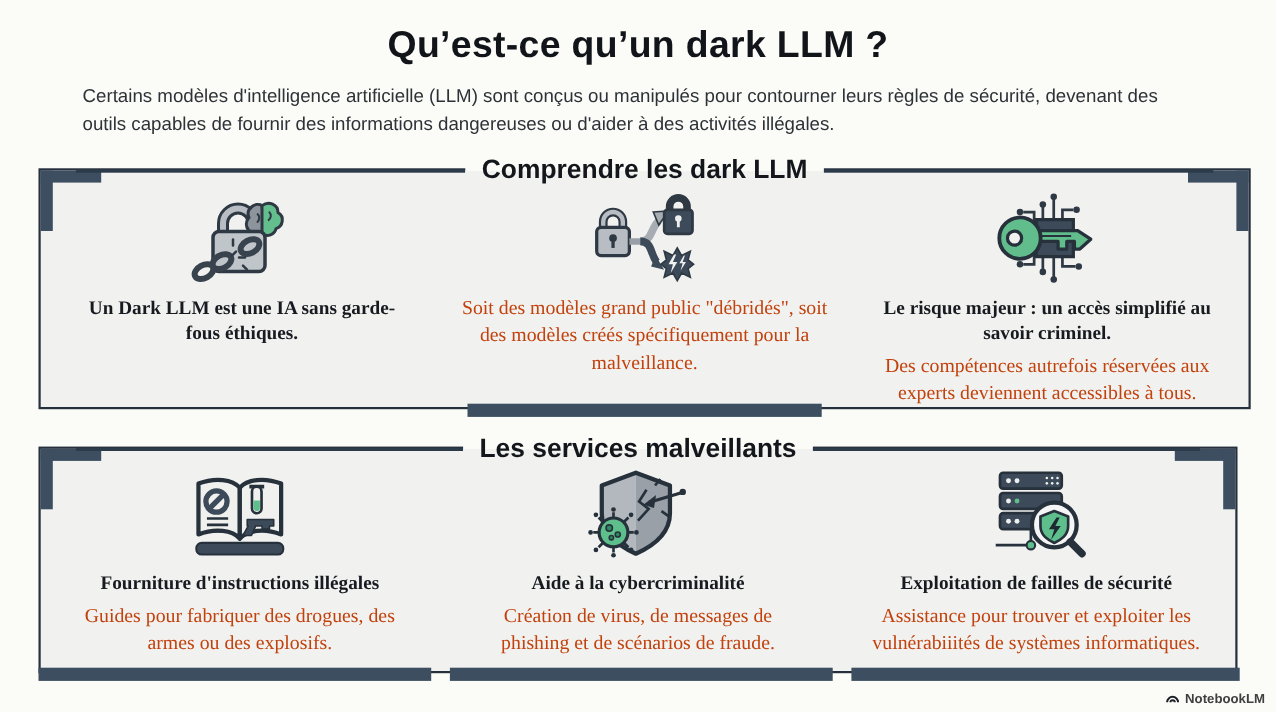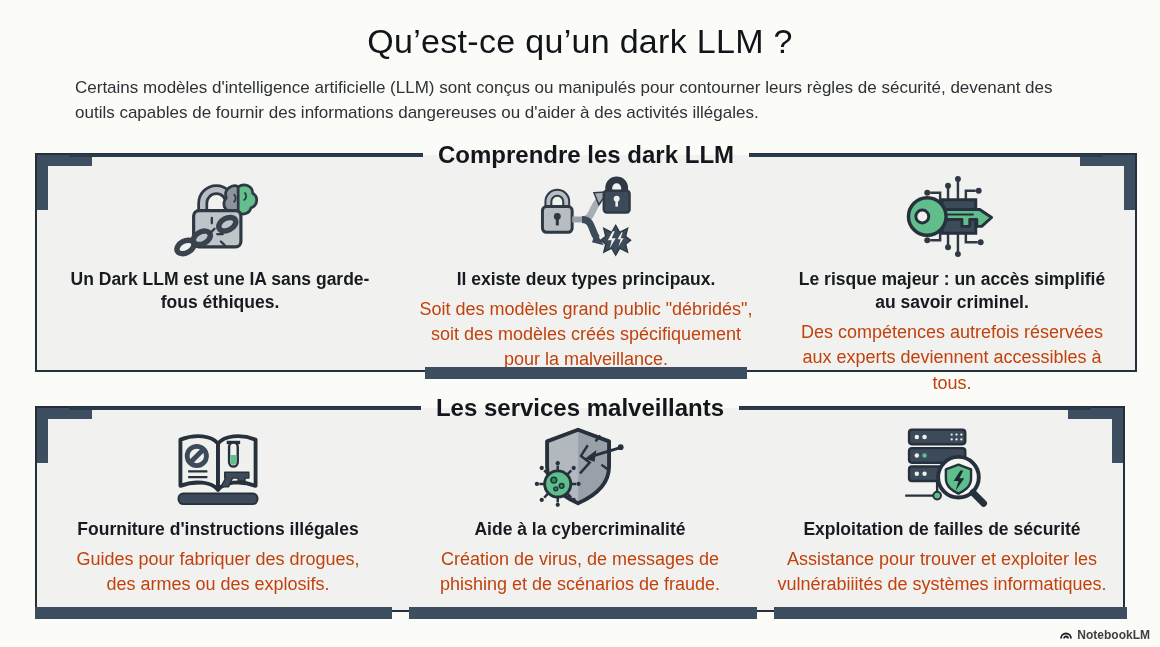--- a/index.html
+++ b/index.html
@@ -2,21 +2,21 @@
 <html><head>
 <meta charset="utf-8">
 <style>
   html,body{margin:0;padding:0;}
   .canvas{
     position:relative;width:1160px;height:647px;background:#fbfbf8;
     font-family:"Liberation Sans",sans-serif;overflow:hidden;color:#14181c;
   }
   .page-title{
     position:absolute;top:22px;left:0;right:0;margin:0;text-align:center;
-    font-size:34px;font-weight:normal;letter-spacing:.3px;color:#111519;
+    font-size:34px;font-weight:bold;letter-spacing:.3px;color:#111519;
   }
   .page-subtitle{
     position:absolute;top:76px;left:75px;right:75px;margin:0;text-align:left;
     font-size:17px;line-height:1.45;color:#2d3237;
   }
   .panel{position:absolute;left:35px;width:1090px;}
   .panel-1{top:141px;height:231px;padding-left:12px;}
   .panel-2{top:394px;height:218px;}
   .panel-titlebar{
     position:absolute;top:0;left:34px;right:34px;height:28px;
@@ -33,21 +33,21 @@
   }
   .bracket{position:absolute;width:44px;height:44px;z-index:2;}
   .bracket.tl{top:0;left:0;border-top:11px solid #3e4e61;border-left:11px solid #3e4e61;}
   .bracket.tr{top:0;right:0;border-top:11px solid #3e4e61;border-right:11px solid #3e4e61;}
   .bottom-bar{position:absolute;height:12px;background:#3e4e61;bottom:-9px;z-index:2;}
   .center-bar{left:50%;transform:translateX(-50%);width:322px;}
   .seg-left{left:-2px;width:357px;}
   .seg-mid{left:372px;width:348px;}
   .seg-right{left:737px;width:353px;}
   .cards{display:flex;height:100%;padding-top:12px;box-sizing:border-box;}
-  .card{flex:1;text-align:center;padding:0 8px;}
+  .card{flex:1;text-align:center;padding:0 8px;font-family:Liberation Serif, serif;}
   .icon-wrap{height:98px;display:flex;align-items:center;justify-content:center;}
   .panel-2 .icon-wrap{height:95px;}
   .card-heading{
     margin:3px auto 6px;font-size:17.5px;font-weight:bold;line-height:1.32;color:#171b20;
   }
   .card-heading.oneline{white-space:nowrap;}
   .card-body{margin:2px auto 0;font-size:18px;line-height:1.4;color:#c2410c;}
   .watermark{
     position:absolute;right:10px;bottom:5px;display:flex;align-items:center;gap:4px;
     font-size:12px;font-weight:bold;color:#404040;
@@ -113,21 +113,20 @@
               <polygon points="56,74 68,77 60,64" fill="#3c4a59"></polygon>
               <path d="M73 22 v-3 a8 8 0 0 1 16 0 v3" fill="none" stroke="#2e3943" stroke-width="7"></path>
               <rect x="68" y="22" width="26" height="22" rx="3" fill="#3c4a59" stroke="#2e3943" stroke-width="2.5"></rect>
               <circle cx="81" cy="30" r="3" fill="#eef0ef"></circle>
                 <rect x="79.7" y="32" width="2.6" height="6" fill="#eef0ef"></rect>
               <polygon points="80,57 84,64 92,60 90,68 95,72 90,76 92,84 84,80 80,87 76,80 68,84 70,76 65,72 70,68 68,60 76,64" fill="#3c4a59" stroke="#2e3943" stroke-width="1.5"></polygon>
               <path d="M77 63 l-5 9 h4 l-2 8 6-10 h-4 l3-7 z" fill="#f0f1f0"></path>
               <path d="M86 64 l-4 7 h3 l-2 7 5-8 h-3 l2-6 z" fill="#f0f1f0"></path>
             </svg>
           </div>
-          <h3 class="card-heading oneline">Il existe deux types principaux.</h3>
           <p class="card-body" style="max-width:340px">Soit des modèles grand public "débridés", soit des modèles créés spécifiquement pour la malveillance.</p>
         </div>
 
         <div class="card">
           <div class="icon-wrap">
             <svg width="100" height="94" viewBox="0 0 100 95">
               <g stroke="#2e3943" stroke-width="2.5" fill="none">
                 <path d="M46 34 V19"></path>
                   <path d="M56 34 V12"></path>
                   <path d="M64 34 V22 H74"></path>

